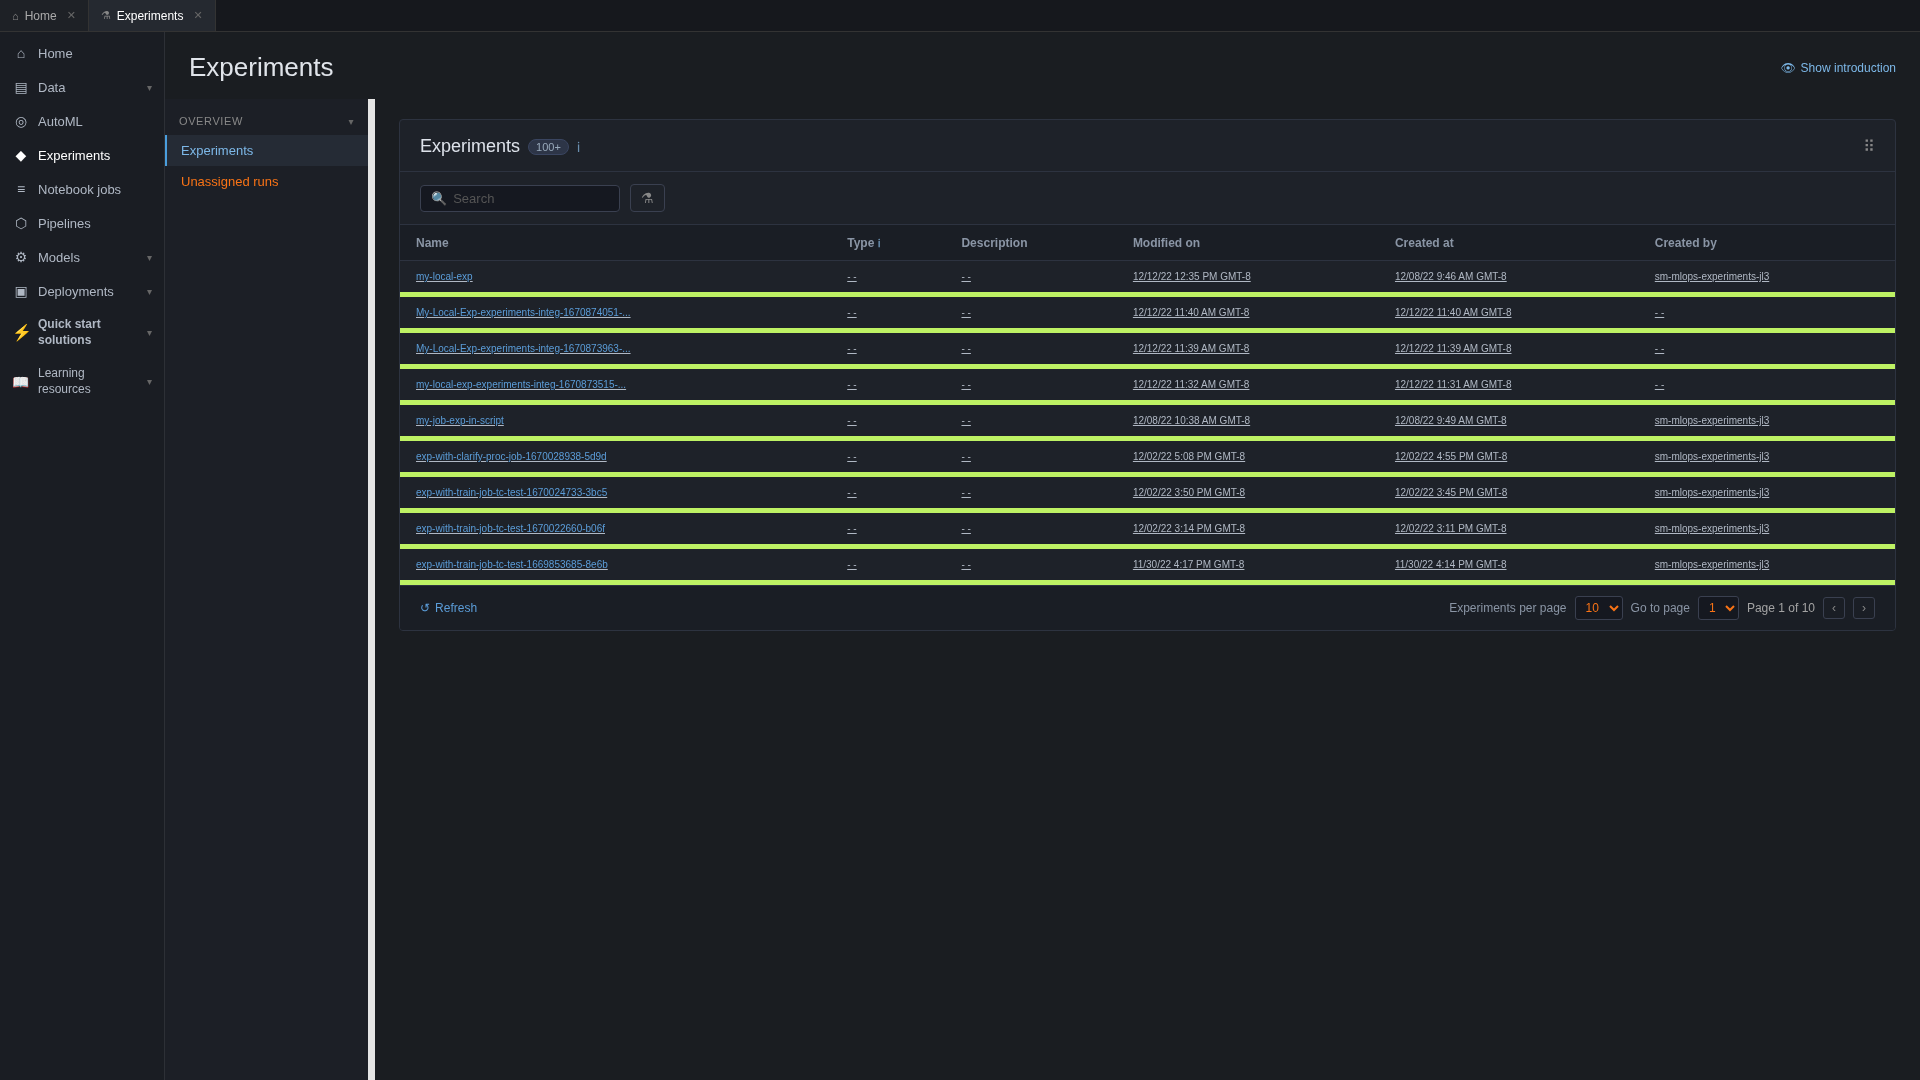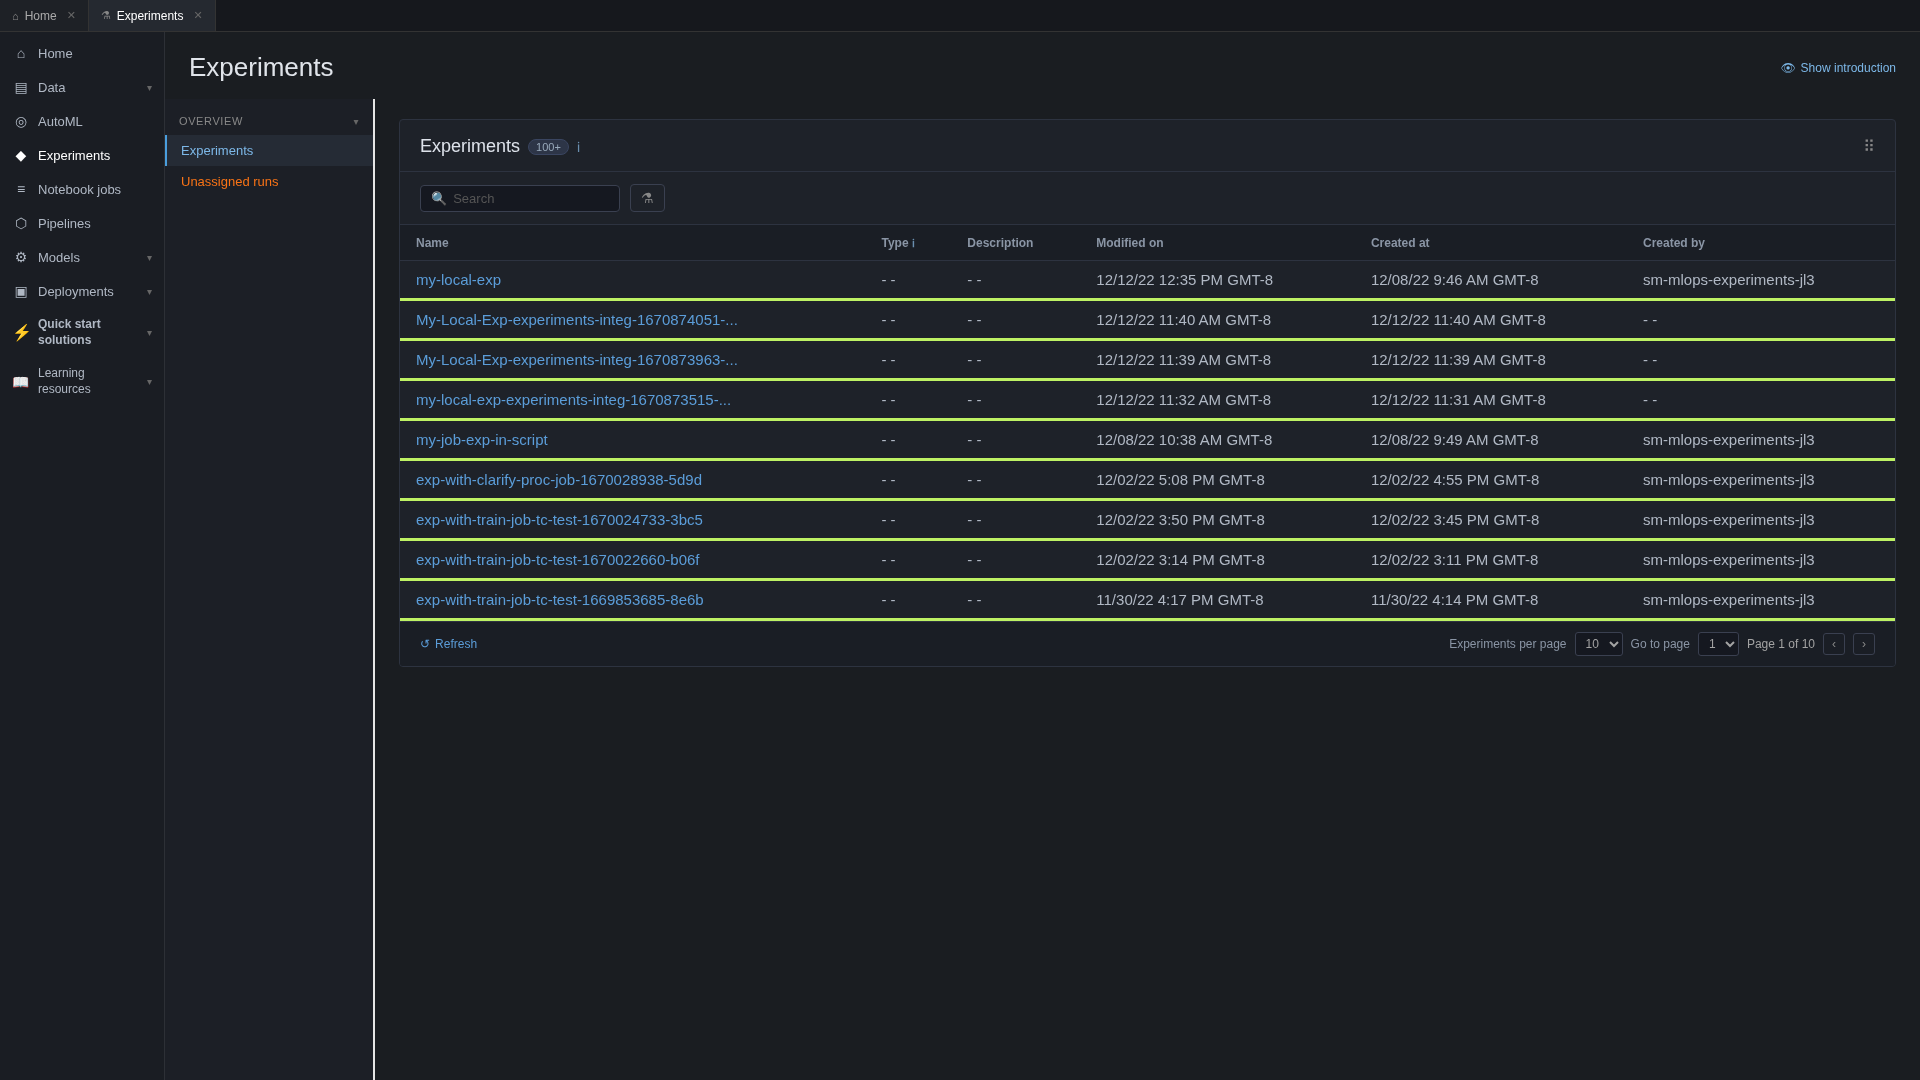--- a/index.html
+++ b/index.html
@@ -122,21 +122,21 @@
     .inner-layout {
       display: flex;
       flex: 1;
       overflow: hidden;
     }
 
     
     .overview-sidebar {
       width: 210px;
       background: #1c1f26;
-      border-right: 2px solid #e5e5e5;
+      border-right: 7px solid #e5e5e5;
       flex-shrink: 0;
       padding-top: 8px;
     }
     .overview-header {
       display: flex;
       align-items: center;
       justify-content: space-between;
       padding: 8px 14px;
       font-size: 11px;
       color: #888;
@@ -253,24 +253,25 @@
       text-align: left;
       color: #8a95a5;
       font-size: 12px;
       font-weight: 700;
       background: #1a1e25;
       border-bottom: 1px solid #2d3340;
       white-space: nowrap;
     }
     .exp-table td {
       padding: 10px 16px;
-      border-bottom: 3px solid #bef264;
+      border-bottom: 5px solid #bef264;
       color: #b0b8c4;
-      font-size: 15px;
+      font-size: 10px;
       white-space: nowrap;
+      text-decoration: underline;
     }
     .exp-table td a, .exp-table td .link {
       color: #5b9dd9;
       cursor: pointer;
       text-decoration: none;
     }
     .dash-val { color: #555; }
 
     
     .table-footer {
@@ -294,21 +295,21 @@
     .pagination-right {
       display: flex;
       align-items: center;
       gap: 8px;
       font-size: 12px;
       color: #8a95a5;
     }
     .per-page-select, .goto-select {
       background: #151820;
       border: 1px solid #3a4050;
-      color: #a3a3a3;
+      color: #f97316;
       padding: 3px 6px;
       border-radius: 3px;
       font-size: 12px;
     }
     .page-nav-btn {
       background: transparent;
       border: 1px solid #3a4050;
       color: #888;
       padding: 3px 8px;
       cursor: pointer;

